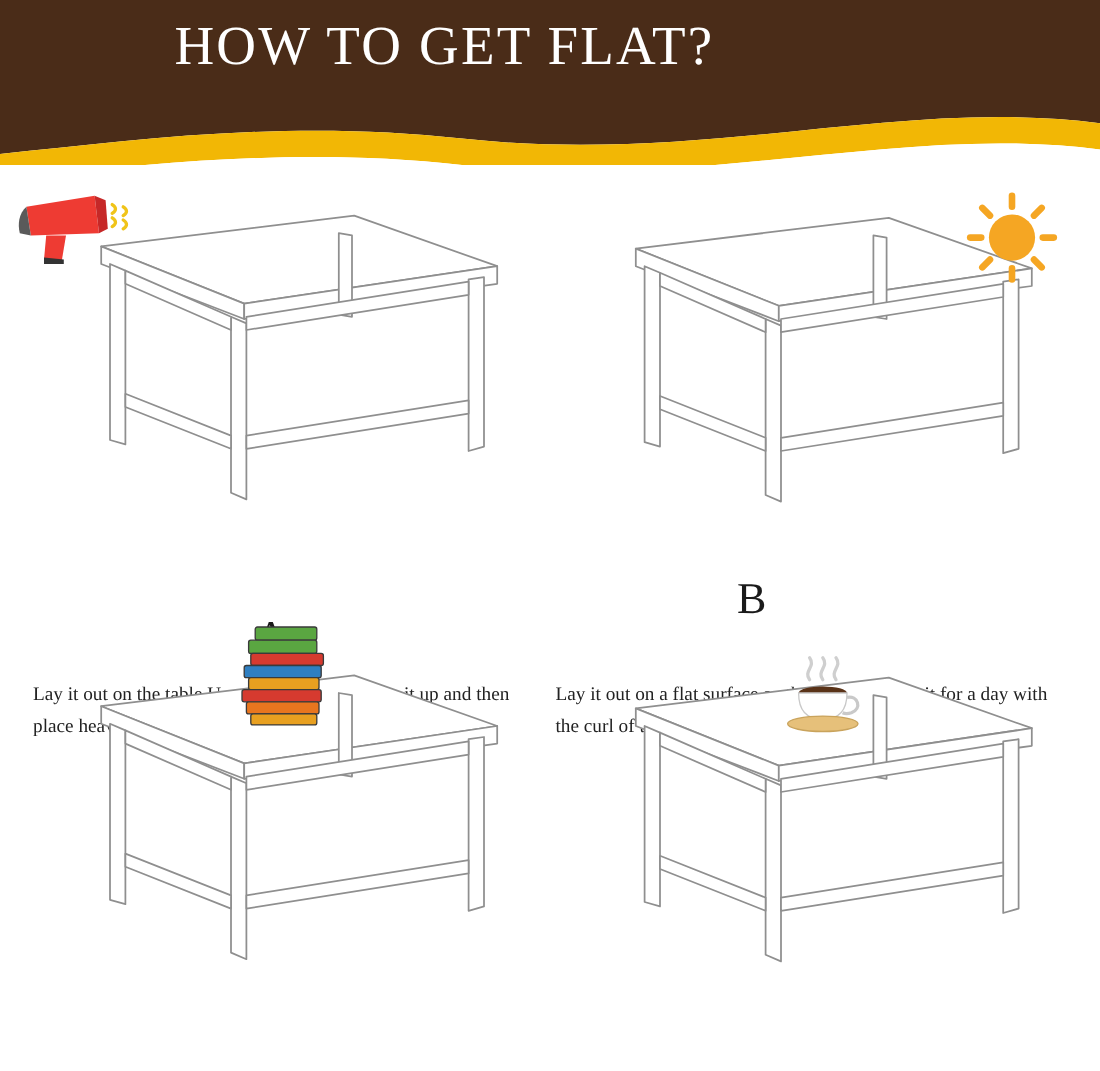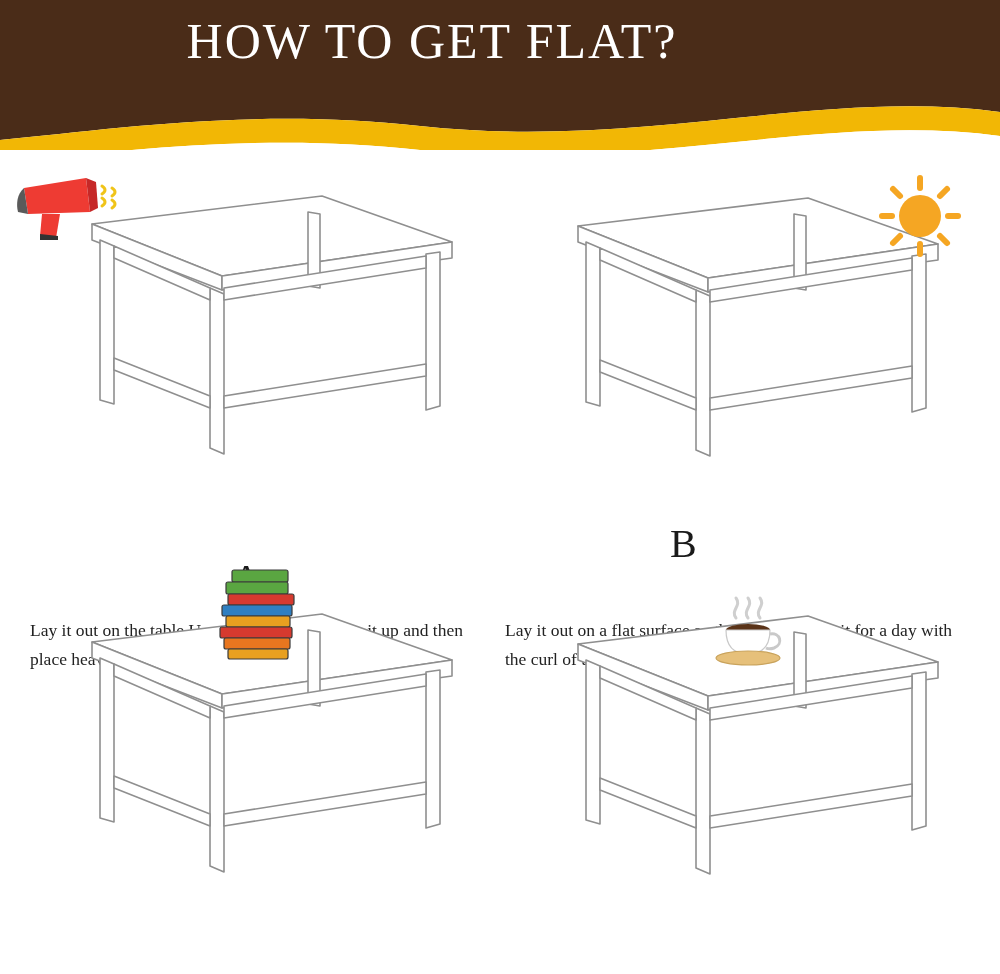--- a/index.html
+++ b/index.html
@@ -34,21 +34,20 @@
     left: 0;
     width: 808px;
     text-align: center;
     color: #ffffff;
     font-family: "Liberation Serif", serif;
     font-size: 50px;
     letter-spacing: 2px;
     font-weight: 400;
     z-index: 3;
     white-space: nowrap;
-    padding-left: 28px;
   }
 
   
   .panels {
     position: relative;
     width: 1000px;
     height: 824px;
   }
   .panel {
     position: absolute;

